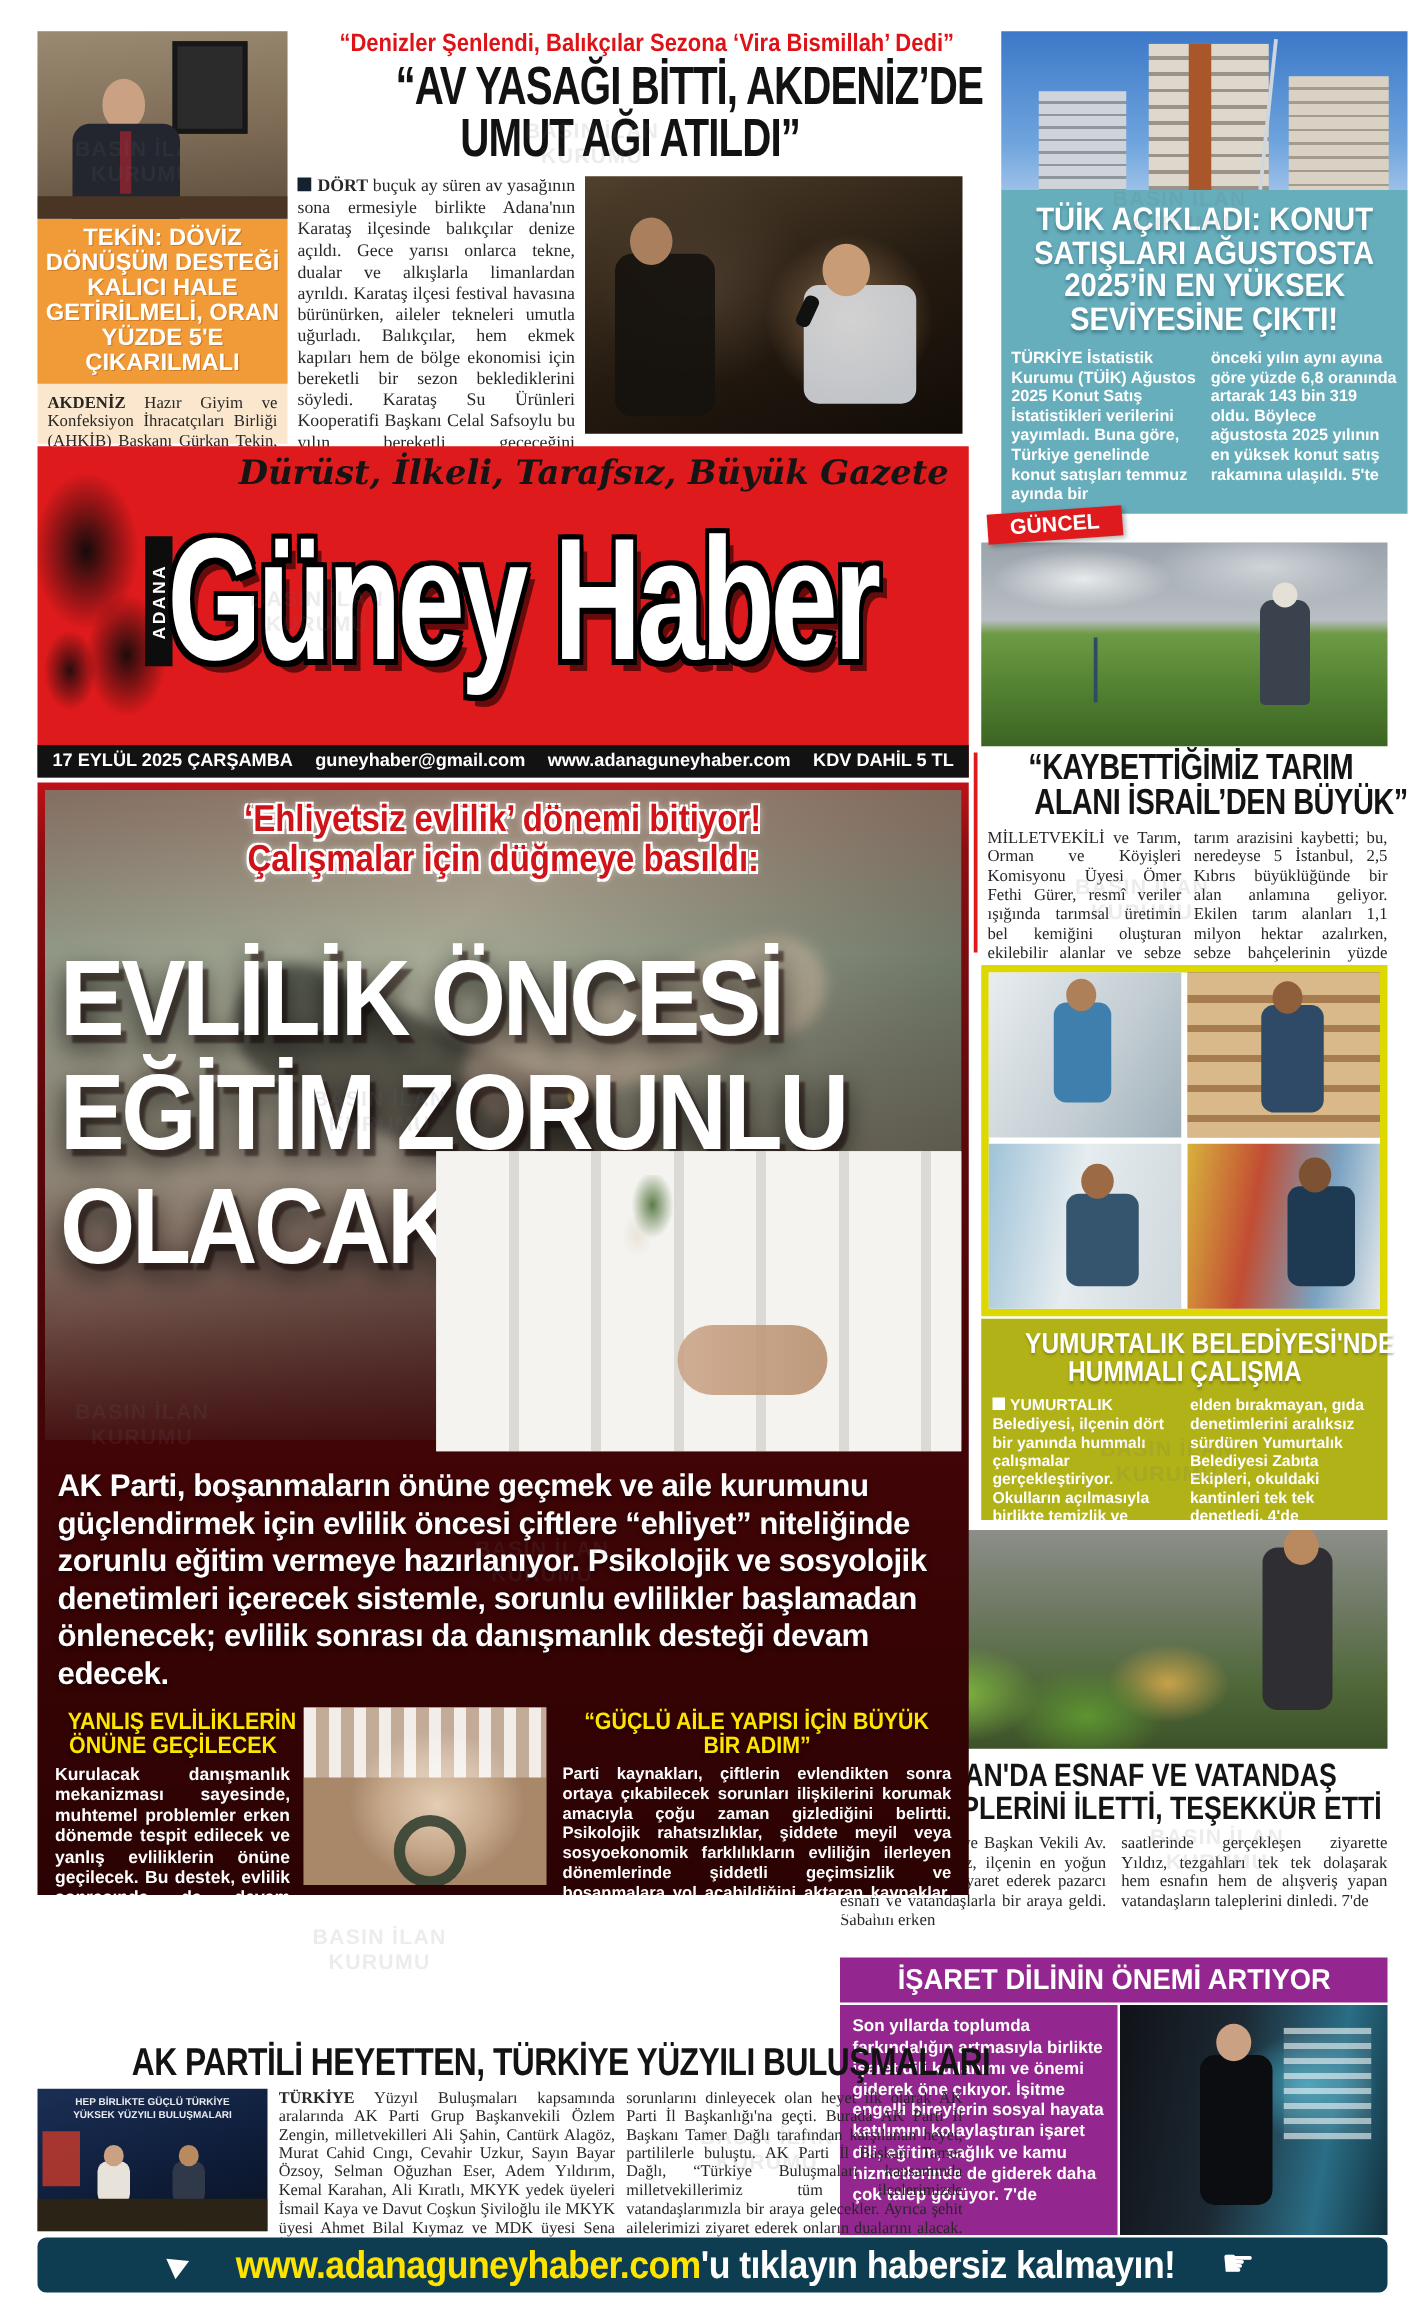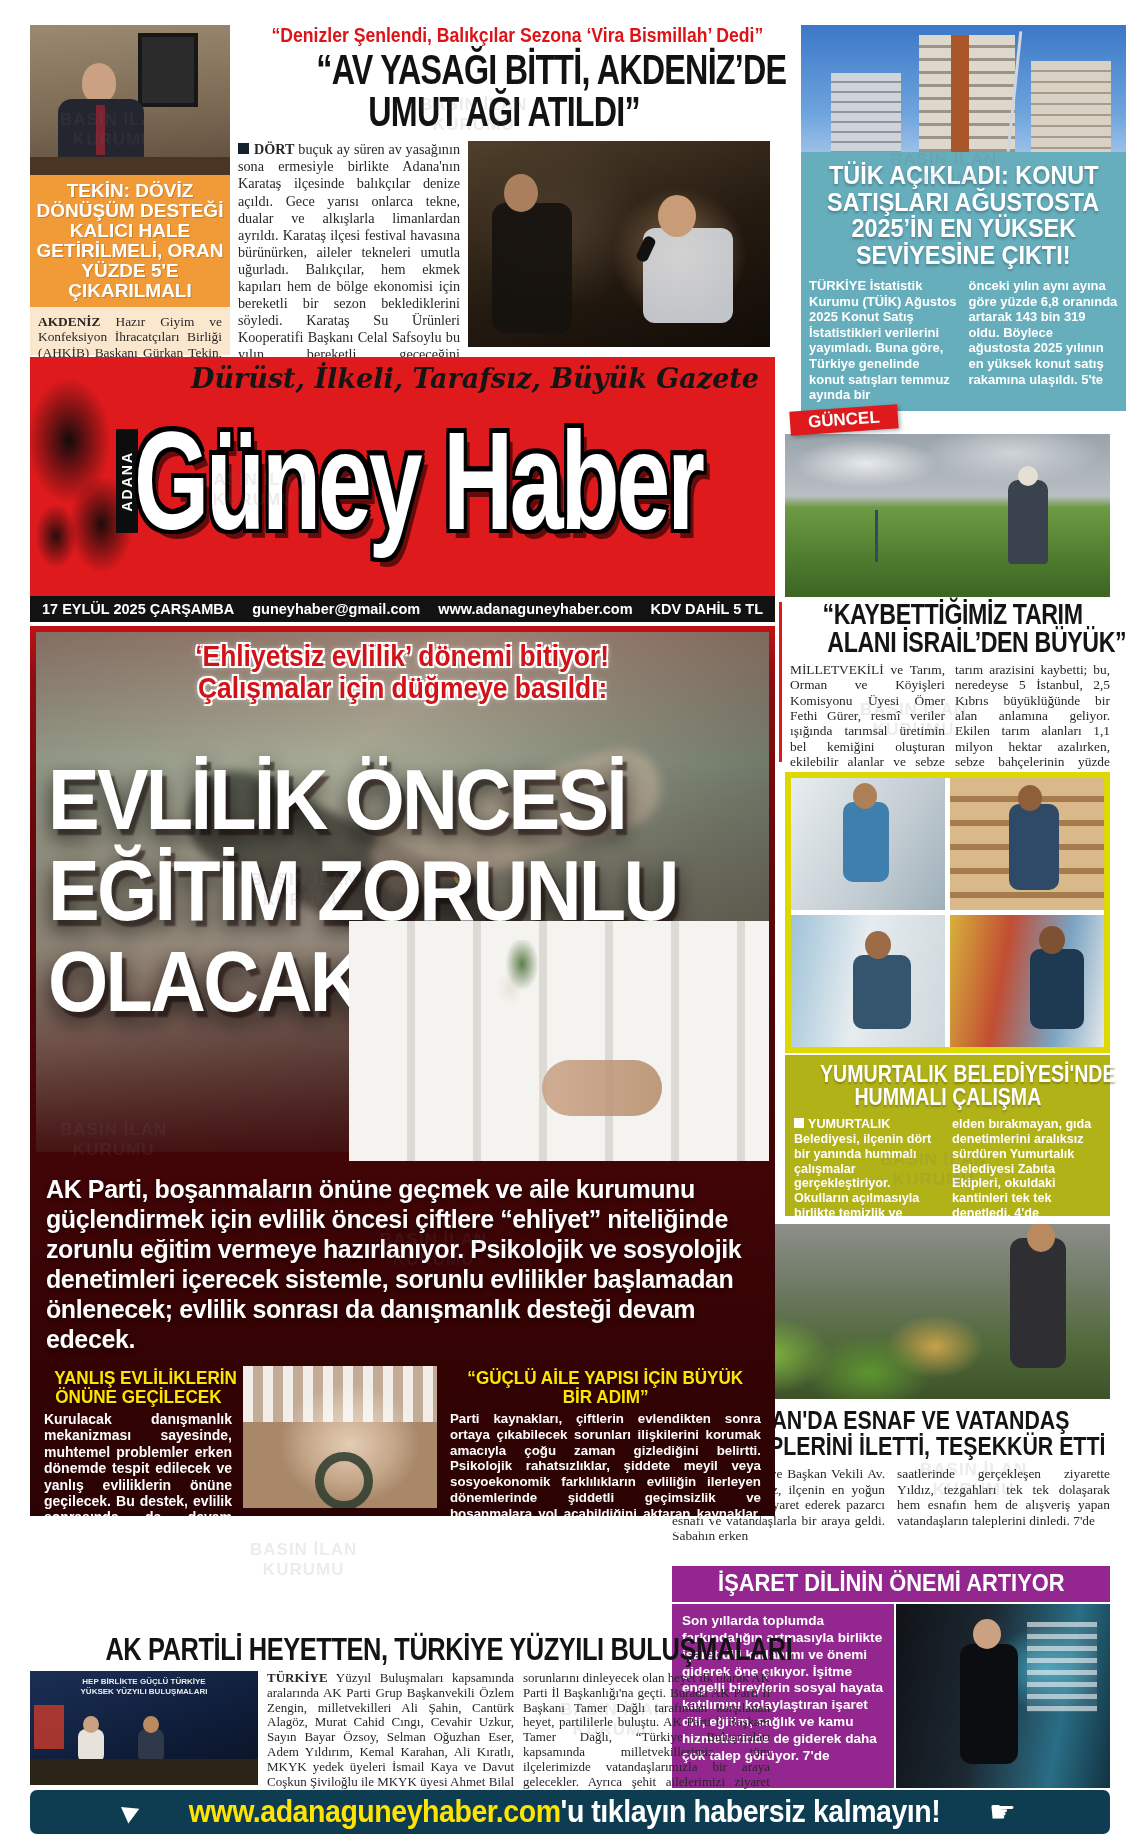--- a/index.html
+++ b/index.html
@@ -173,33 +173,33 @@
       linear-gradient(180deg,#efe6da 0%,#d9c4ab 100%);}
   .ph-ring{position:absolute;left:72px;top:86px;width:40px;height:40px;border-radius:50%;border:9px solid #2c3b2c;opacity:.85;}
   .ph-lace{position:absolute;left:0;top:0;right:0;height:56px;background:
       repeating-linear-gradient(90deg,rgba(255,255,255,.85) 0 10px,rgba(255,255,255,.3) 10px 20px);}
   .msb-box2{flex:1;padding:2px 6px 0;box-sizing:border-box;}
   .msb-box2 .bd{margin-top:5px;font-weight:bold;font-size:13.3px;line-height:1.19;color:#fff;}
   
   .akparti{left:30px;top:1634px;width:740px;}
   .ak-head{font-weight:bold;font-size:31px;line-height:1;text-align:center;color:#131313;letter-spacing:-.5px;}
   .ak-row{display:flex;gap:9px;margin-top:6px;}
-  .photo-ak{width:228px;height:114px;background:linear-gradient(160deg,#1b2f55 0%,#0e1c38 60%,#0a1322 100%);flex:none;}
+  .photo-ak{width:184px;height:114px;background:linear-gradient(160deg,#1b2f55 0%,#0e1c38 60%,#0a1322 100%);flex:none;}
   .pa-banner{position:absolute;left:6px;top:6px;right:6px;color:#fff;font-weight:bold;font-size:8px;line-height:1.2;
       text-align:center;opacity:.9;}
   .pa-flag{position:absolute;left:4px;top:34px;width:30px;height:44px;background:#c0392b;opacity:.85;}
   .pa-table{position:absolute;bottom:0;left:0;right:0;height:26px;background:#2c2317;}
   .pa-p1{position:absolute;left:48px;bottom:22px;width:26px;height:34px;border-radius:8px;background:#e8e3da;}
   .pa-p1h{position:absolute;left:53px;bottom:52px;width:16px;height:17px;border-radius:50%;background:#caa182;}
   .pa-p2{position:absolute;left:108px;bottom:22px;width:26px;height:34px;border-radius:8px;background:#30394a;}
   .pa-p2h{position:absolute;left:113px;bottom:52px;width:16px;height:17px;border-radius:50%;background:#b98a60;}
   .ak-col{flex:1;font-size:13px;line-height:1.14;color:#272727;}
   
   .footer{left:30px;top:1790px;width:1080px;height:44px;background:#0e3c50;border-radius:7px;
-      display:flex;align-items:center;justify-content:center;gap:16px;}
+      display:flex;align-items:center;justify-content:center;gap:4px;}
   .foot-text{font-weight:bold;font-size:31px;letter-spacing:-.5px;white-space:nowrap;transform:scaleX(.92);transform-origin:center;}
   .foot-link{color:#ffe400;}
   .foot-rest{color:#fff;}
   .cursor-icon{width:0;height:0;border-left:16px solid #fff;border-top:9px solid transparent;
       border-bottom:9px solid transparent;transform:rotate(-24deg);}
   .hand-icon{color:#fff;font-size:30px;line-height:1;}
 </style>
 </head>
 <body>
 

